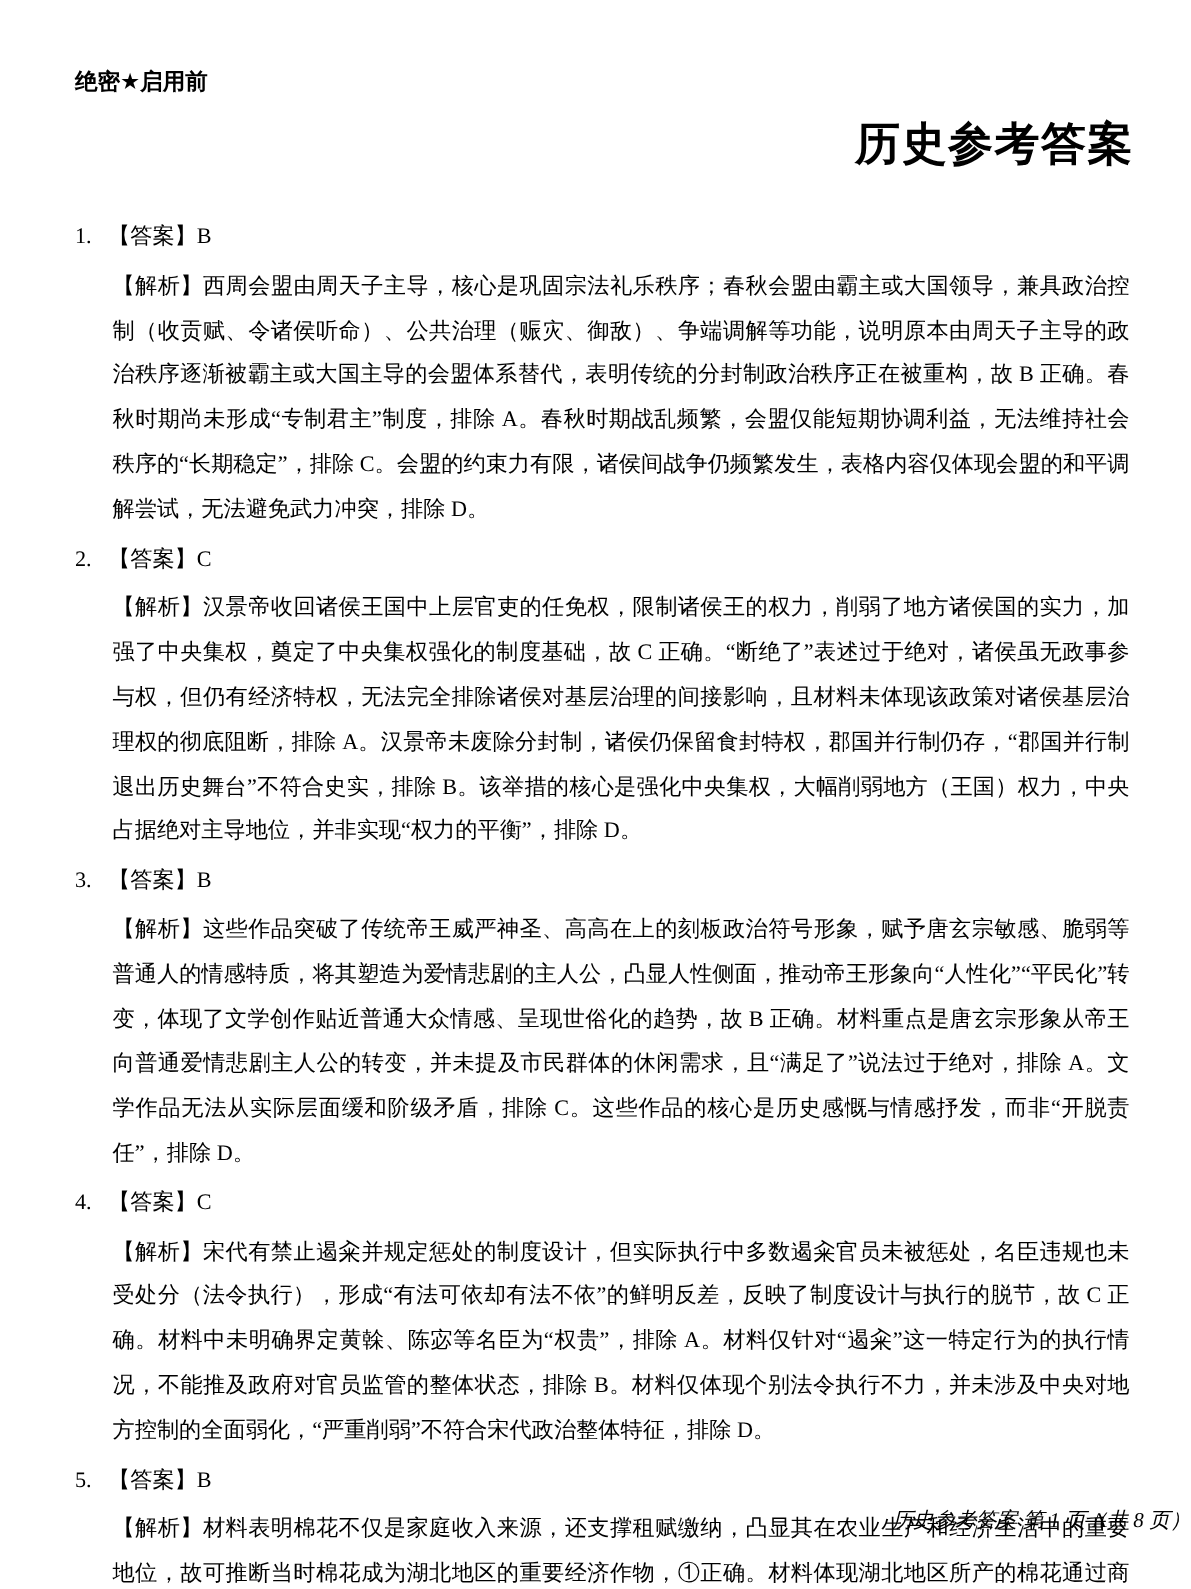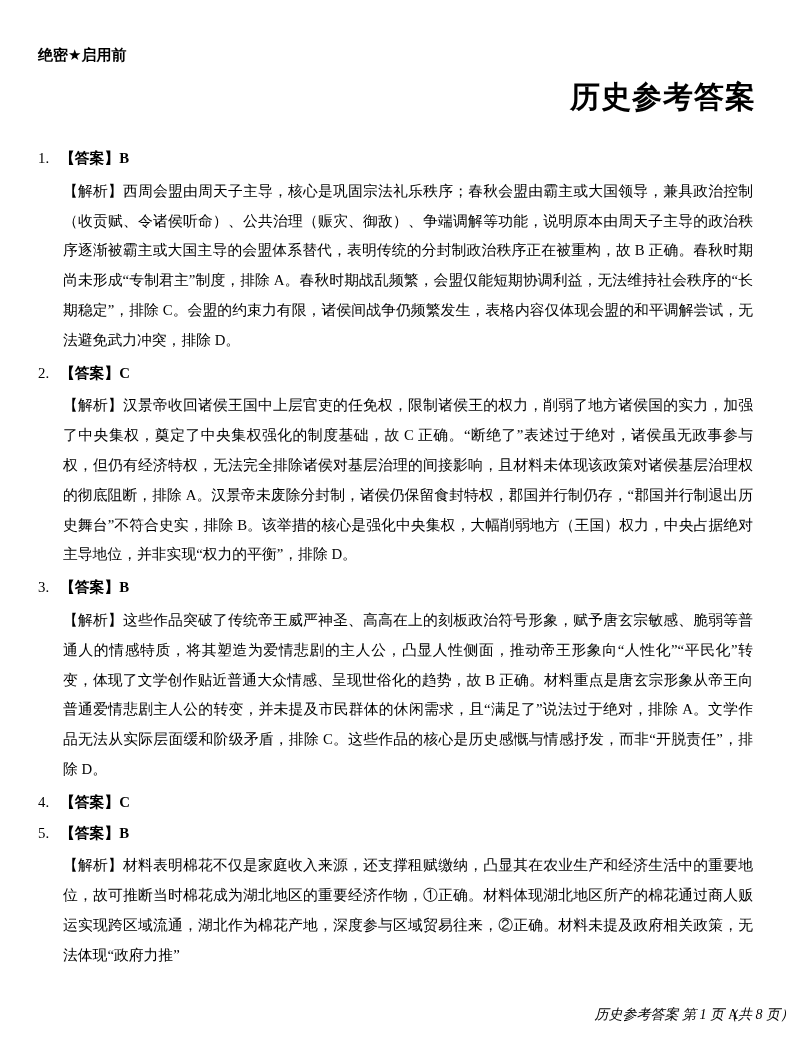--- a/index.html
+++ b/index.html
@@ -10,20 +10,21 @@
   .page {
     position: relative;
     width: 794px;
     height: 1059px;
     margin: 0 auto;
     background: #ffffff;
     color: #000000;
     font-family: "Liberation Serif", "DejaVu Serif", serif;
     overflow: hidden;
     box-sizing: border-box;
+    padding-left: 12px;
   }
   .content {
     padding: 46px 38px 0 38px;
   }
   .classification {
     font-family: "Liberation Sans", "DejaVu Sans", sans-serif;
     font-weight: bold;
     font-size: 15px;
     line-height: 18px;
   }
@@ -52,21 +53,20 @@
     top: 0;
     width: 16px;
     text-align: left;
     white-space: nowrap;
   }
   .bracket-label {
     font-family: "Liberation Sans", "DejaVu Sans", sans-serif;
   }
   .answer-line {
     white-space: nowrap;
-    font-weight: bold;
   }
   .analysis {
     margin: 3px;
     text-align: justify;
   }
   .footer {
     position: absolute;
     left: 0;
     right: 0;
     bottom: 34px;
@@ -110,20 +110,21 @@
 
       <div class="item">
         <span class="num">3.</span>
         <div class="answer-line"><span class="bracket-label">【答案】</span><span>B</span></div>
         <p class="analysis"><span class="bracket-label">【解析】</span><span>这些作品突破了传统帝王威严神圣、高高在上的刻板政治符号形象，赋予唐玄宗敏感、脆弱等普通人的情感特质，将其塑造为爱情悲剧的主人公，凸显人性侧面，推动帝王形象向“人性化”“平民化”转变，体现了文学创作贴近普通大众情感、呈现世俗化的趋势，故 B 正确。材料重点是唐玄宗形象从帝王向普通爱情悲剧主人公的转变，并未提及市民群体的休闲需求，且“满足了”说法过于绝对，排除 A。文学作品无法从实际层面缓和阶级矛盾，排除 C。这些作品的核心是历史感慨与情感抒发，而非“开脱责任”，排除 D。</span></p>
       </div>
 
       <div class="item">
         <span class="num">4.</span>
         <div class="answer-line"><span class="bracket-label">【答案】</span><span>C</span></div>
+        <p class="analysis"><span class="bracket-label">【解析】</span><span>宋代有禁止遏籴并规定惩处的制度设计，但实际执行中多数遏籴官员未被惩处，名臣违规也未受处分（法令执行），形成“有法可依却有法不依”的鲜明反差，反映了制度设计与执行的脱节，故 C 正确。材料中未明确界定黄榦、陈宓等名臣为“权贵”，排除 A。材料仅针对“遏籴”这一特定行为的执行情况，不能推及政府对官员监管的整体状态，排除 B。材料仅体现个别法令执行不力，并未涉及中央对地方控制的全面弱化，“严重削弱”不符合宋代政治整体特征，排除 D。</span></p>
       </div>
 
       <div class="item">
         <span class="num">5.</span>
         <div class="answer-line"><span class="bracket-label">【答案】</span><span>B</span></div>
         <p class="analysis"><span class="bracket-label">【解析】</span><span>材料表明棉花不仅是家庭收入来源，还支撑租赋缴纳，凸显其在农业生产和经济生活中的重要地位，故可推断当时棉花成为湖北地区的重要经济作物，①正确。材料体现湖北地区所产的棉花通过商人贩运实现跨区域流通，湖北作为棉花产地，深度参与区域贸易往来，②正确。材料未提及政府相关政策，无法体现“政府力推”</span></p>
       </div>
 
     </div>
   </div>

